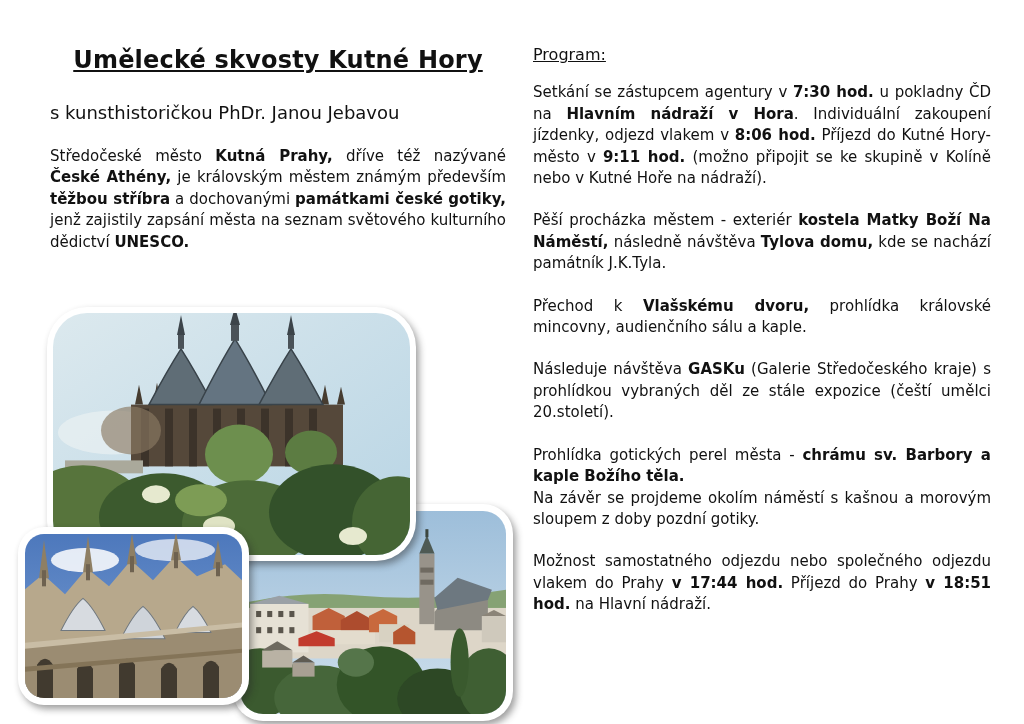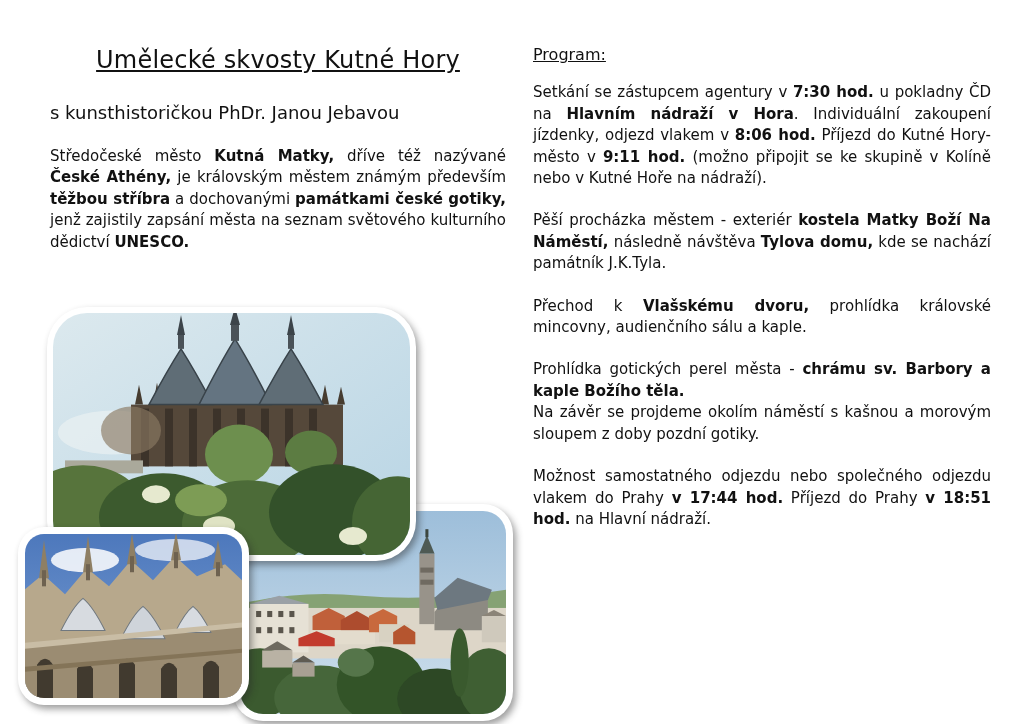--- a/index.html
+++ b/index.html
@@ -8,21 +8,21 @@
     width:1024px;height:724px;
     background:#ffffff;
     overflow:hidden;
     font-family:"DejaVu Sans","Liberation Sans",sans-serif;
     color:#111111;
   }
   
   .left-col{position:absolute;left:50px;top:46px;width:456px;}
   .doc-title{
     margin:0;text-align:center;
-    font-size:24px;font-weight:normal;
+    font-size:24px;font-weight:bold;
     text-decoration:underline;
     letter-spacing:.2px;
   }
   .doc-subtitle{
     margin:28px 0 0 0;
     font-size:18px;font-weight:normal;
   }
   .intro{
     margin:23px 0 0 0;
     font-size:15px;line-height:21.4px;
@@ -57,28 +57,29 @@
   #photo2 svg{border-radius:19px;}
 </style>
 </head>
 <body>
 
 <div id="page">
 
   <div class="left-col">
     <h1 class="doc-title">Umělecké skvosty Kutné Hory</h1>
     <div class="doc-subtitle">s kunsthistoričkou PhDr. Janou Jebavou</div>
-    <div class="intro"><span>Středočeské město </span><b>Kutná Matky,</b><span> dříve též nazývané </span><b>České Athény,</b><span> je královským městem známým především </span><b>těžbou stříbra</b><span> a dochovanými </span><b>památkami české gotiky,</b><span> jenž zajistily zapsání města na seznam světového kulturního dědictví </span><b>UNESCO.</b></div>
+    <div class="intro"><span>Středočeské město </span><b>Kutná Prahy,</b><span> dříve též nazývané </span><b>České Athény,</b><span> je královským městem známým především </span><b>těžbou stříbra</b><span> a dochovanými </span><b>památkami české gotiky,</b><span> jenž zajistily zapsání města na seznam světového kulturního dědictví </span><b>UNESCO.</b></div>
   </div>
 
   <div class="right-col">
     <div class="program-heading">Program:</div>
     <p><span>Setkání se zástupcem agentury v </span><b>7:30 hod.</b><span> u pokladny ČD na </span><b>Hlavním nádraží v Hora</b><span>. Individuální zakoupení jízdenky, odjezd vlakem v </span><b>8:06 hod.</b><span> Příjezd do Kutné Hory-město v </span><b>9:11 hod.</b><span> (možno připojit se ke skupině v Kolíně nebo v Kutné Hoře na nádraží).</span></p>
     <p><span>Pěší procházka městem - exteriér </span><b>kostela Matky Boží Na Náměstí,</b><span> následně návštěva </span><b>Tylova domu,</b><span> kde se nachází památník J.K.Tyla.</span></p>
     <p><span>Přechod k </span><b>Vlašskému dvoru,</b><span> prohlídka královské mincovny, audienčního sálu a kaple.</span></p>
+    <p><span>Následuje návštěva </span><b>GASKu</b><span> (Galerie Středočeského kraje) s prohlídkou vybraných děl ze stále expozice (čeští umělci 20.století).</span></p>
     <p><span>Prohlídka gotických perel města - </span><b>chrámu sv. Barbory a kaple Božího těla.</b><br><span>Na závěr se projdeme okolím náměstí s kašnou a morovým sloupem z doby pozdní gotiky.</span></p>
     <p><span>Možnost samostatného odjezdu nebo společného odjezdu vlakem do Prahy </span><b>v 17:44 hod.</b><span> Příjezd do Prahy </span><b>v 18:51 hod.</b><span> na Hlavní nádraží.</span></p>
   </div>
 
   <div class="photo" id="photo3">
     <svg viewBox="0 0 264 201" preserveAspectRatio="none" aria-hidden="true">
       <defs>
         <linearGradient id="sky3" x1="0" y1="0" x2="0" y2="1">
           <stop offset="0" stop-color="#9dbeda"></stop>
             <stop offset="1" stop-color="#cfe0ec"></stop>

